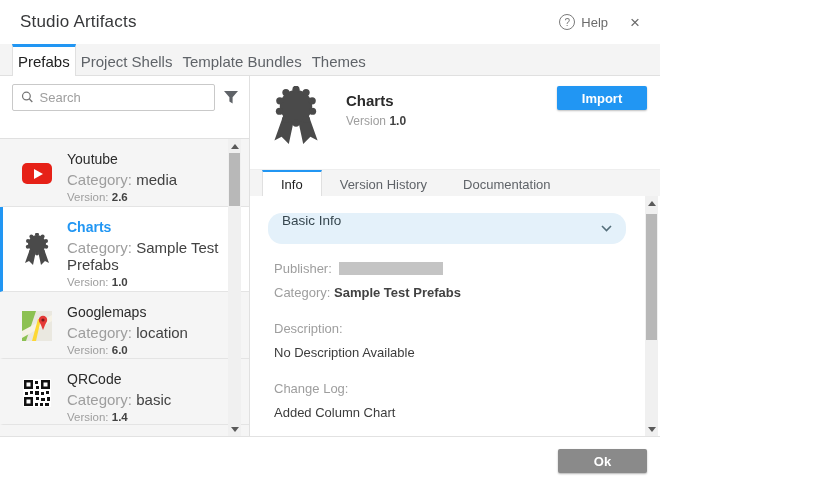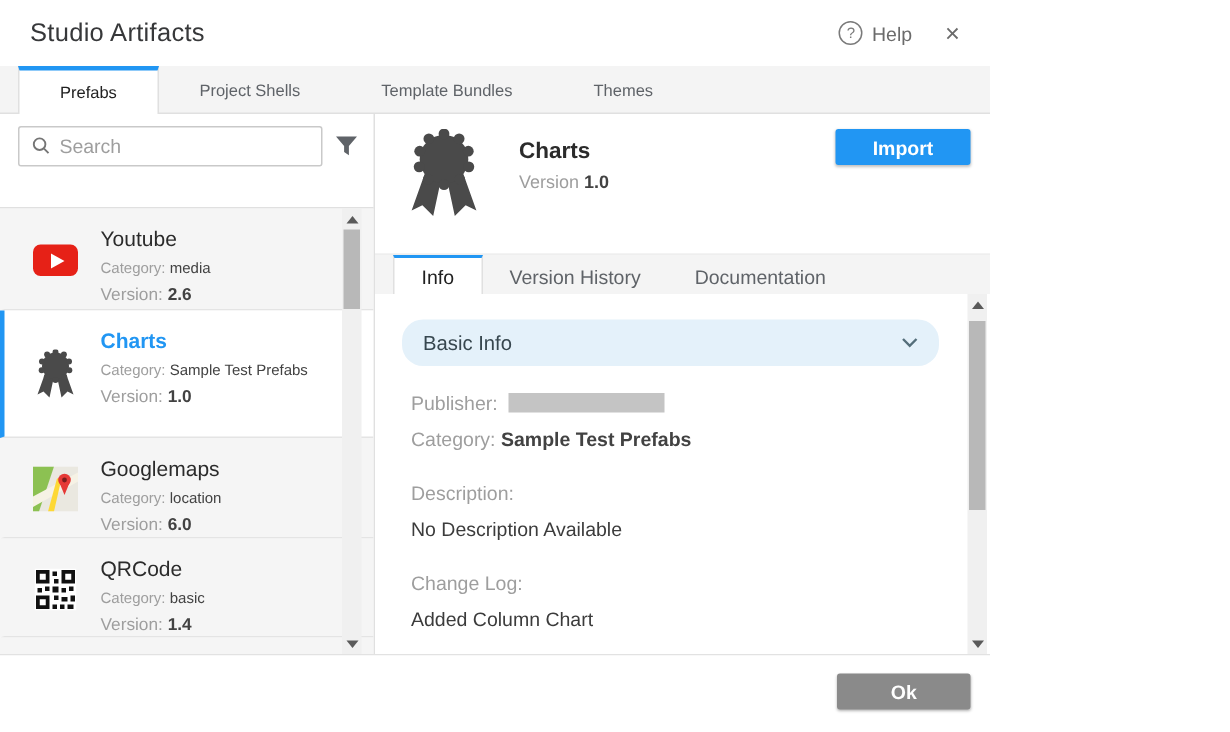--- a/index.html
+++ b/index.html
@@ -14,21 +14,21 @@
   
   .titlebar { height:44px; display:flex; align-items:center; padding:0 20px; background:#fff; flex:0 0 auto; }
   .titlebar .title { font-size:17px; color:#37383a; letter-spacing:.2px; }
   .titlebar .spacer { flex:1; }
   .help-wrap { display:flex; align-items:center; gap:6px; color:#6b6b6b; font-size:13px; cursor:pointer; }
   .qmark { width:16px; height:16px; border:1.4px solid #7a7a7a; border-radius:50%; display:flex; align-items:center; justify-content:center; font-size:10px; color:#7a7a7a; }
   .close-x { margin-left:22px; color:#6b6b6b; font-size:17px; line-height:1; cursor:pointer; }
 
   
   .tabbar { height:32px; background:#f4f4f4; border-bottom:1px solid #e0e0e0; display:flex; align-items:stretch; padding-left:12px; flex:0 0 auto; }
-  .tab { padding:0 27px; font-size:11px; color:#5f6368; display:flex; align-items:center; cursor:pointer; border-top:3px solid transparent; }
+  .tab { padding:0 5px; font-size:15px; color:#5f6368; display:flex; align-items:center; cursor:pointer; border-top:3px solid transparent; }
   .tab.active { background:#fff; color:#212121; border-top:3px solid #2196f3; border-left:1px solid #e0e0e0; border-right:1px solid #e0e0e0; margin-bottom:-1px; }
 
   
   .body-row { display:flex; height:361px; flex:0 0 auto; border-bottom:1px solid #e2e2e2; }
 
   
   .sidebar { width:250px; border-right:1px solid #e0e0e0; display:flex; flex-direction:column; background:#fff;gap:20px; }
   .search-row { height:42px; display:flex; align-items:center; padding:0 10px 0 12px; gap:8px; flex:0 0 auto; }
   .search-box { flex:1; height:27px; border:1px solid #c9c9c9; border-radius:2px; display:flex; align-items:center; padding:0 8px; gap:6px; background:#fff; }
   .search-box input { border:none; outline:none; font-size:13px; color:#424242; width:100%; font-family:inherit; background:transparent; }
@@ -36,21 +36,21 @@
   .funnel { cursor:pointer; display:flex; align-items:center; }
 
   .list { position:relative; flex:1; overflow:hidden; border-top:1px solid #e0e0e0; }
   .list-inner { position:absolute; top:0; left:0; right:0; }
   .item { display:flex; padding:12px 26px 10px 18px; gap:14px; background:#f5f5f5; border-bottom:1px solid #e4e4e4; cursor:pointer; border-left:3px solid transparent; }
   .item.selected { background:#fff; border-left:3px solid #2196f3; }
   .item .icon-cell { width:32px; flex:0 0 32px; display:flex; align-items:center; justify-content:center; }
   .item .txt { flex:1; min-width:0; }
   .item .t { font-size:14px; color:#2b2b2b; font-weight:500; margin-bottom:4px; }
   .item.selected .t { color:#2196f3; font-weight:700; }
-  .item .cat { font-size:10px; line-height:17px; margin-bottom:3px; }
+  .item .cat { font-size:15px; line-height:17px; margin-bottom:3px; }
   .item .ver { font-size:11.5px; }
   .lbl { color:#9e9e9e; }
   .val { color:#424242; font-weight:700; }
   .catval { color:#424242; }
 
   
   .vscroll { position:absolute; top:0; bottom:0; width:13px; background:#f0f0f0; z-index:5; }
   .vscroll .arr { position:absolute; left:0; right:0; height:12px; display:flex; align-items:center; justify-content:center; }
   .vscroll .arr.up { top:1px; } .vscroll .arr.down { bottom:1px; }
   .tri-up { width:0; height:0; border-left:4px solid transparent; border-right:4px solid transparent; border-bottom:5px solid #5a5a5a; }
@@ -69,21 +69,21 @@
   .d-title { font-size:15px; font-weight:700; color:#2b2b2b; margin-bottom:5px; }
   .d-version { font-size:12px; }
   .d-spacer { flex:1; }
   .import-btn { width:90px; height:24px; background:#2196f3; color:#fff; border:none; border-radius:2px; font-size:13px; font-weight:700; font-family:inherit; cursor:pointer; box-shadow:0 1px 2px rgba(0,0,0,.25); }
 
   .tabbar2 { height:27px; background:#f4f4f4; display:flex; align-items:stretch; padding-left:12px; border-top:1px solid #eee; flex:0 0 auto; }
   .tab2 { padding:0 18px; font-size:13px; color:#5f6368; display:flex; align-items:center; cursor:pointer; border-top:2px solid transparent; }
   .tab2.active { background:#fff; color:#212121; border-top:2px solid #2196f3; border-left:1px solid #e0e0e0; border-right:1px solid #e0e0e0; }
 
   .content { position:relative; flex:1; overflow:hidden; padding:17px 34px 0 18px; }
-  .section-bar { height:31px; background:#e4f1fa; border-radius:14px; display:flex; align-items:center; padding:0 14px; margin-bottom:17px; cursor:pointer; }
+  .section-bar { height:31px; background:#e4f1fa; border-radius:14px; display:flex; padding:0 14px; margin-bottom:17px; cursor:pointer; }
   .section-bar .sb-title { font-size:13.5px; color:#37474f; flex:1; }
   .chev { color:#546e7a; display:flex; align-items:center; }
 
   .rows { padding-left:6px; font-size:13px; }
   .row2col { display:flex; margin-bottom:9px; align-items:center; }
   .col-left { flex:0 0 253px; display:flex; align-items:center; }
   .redacted { display:inline-block; width:104px; height:13px; background:#c4c4c4; margin-left:7px; }
   .line { margin-bottom:9px; }
   .gap { height:12px; }
   .plain-val { color:#3c3c3c; }

